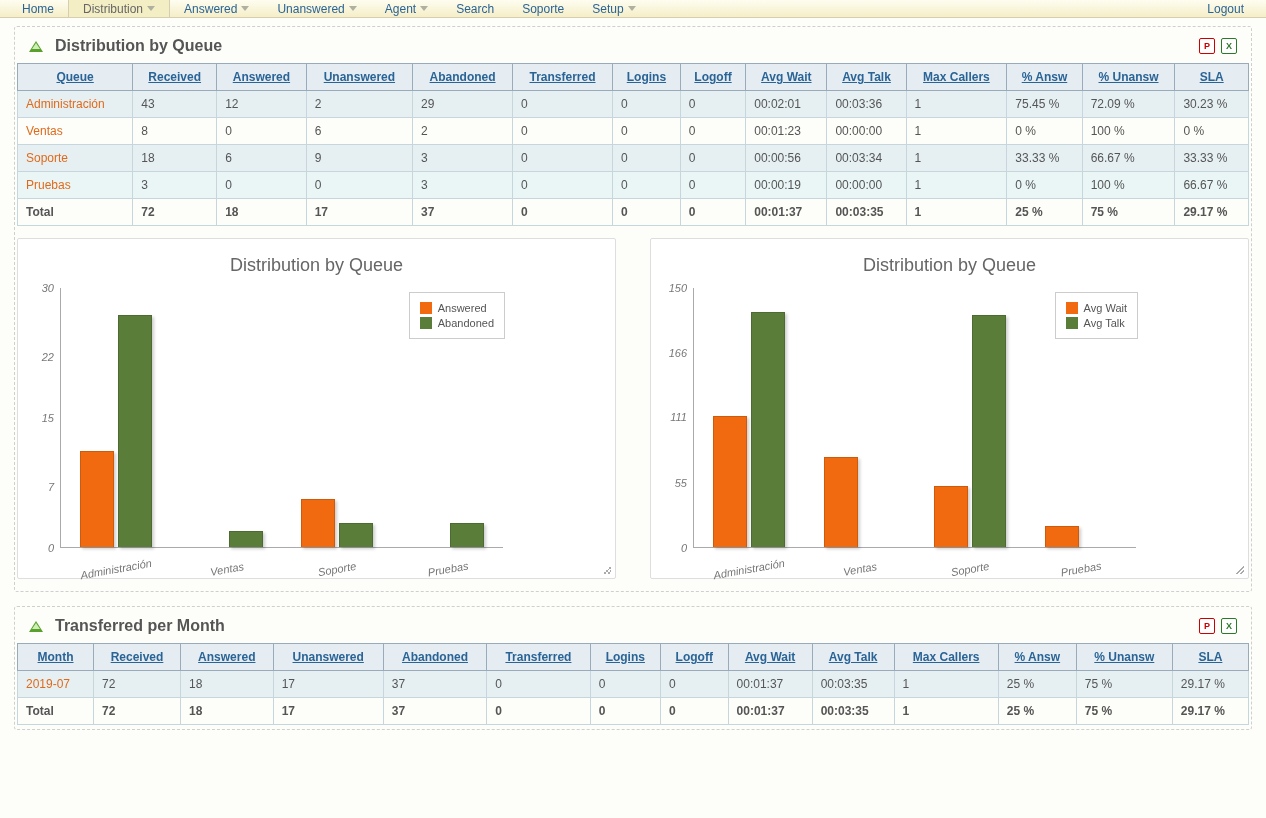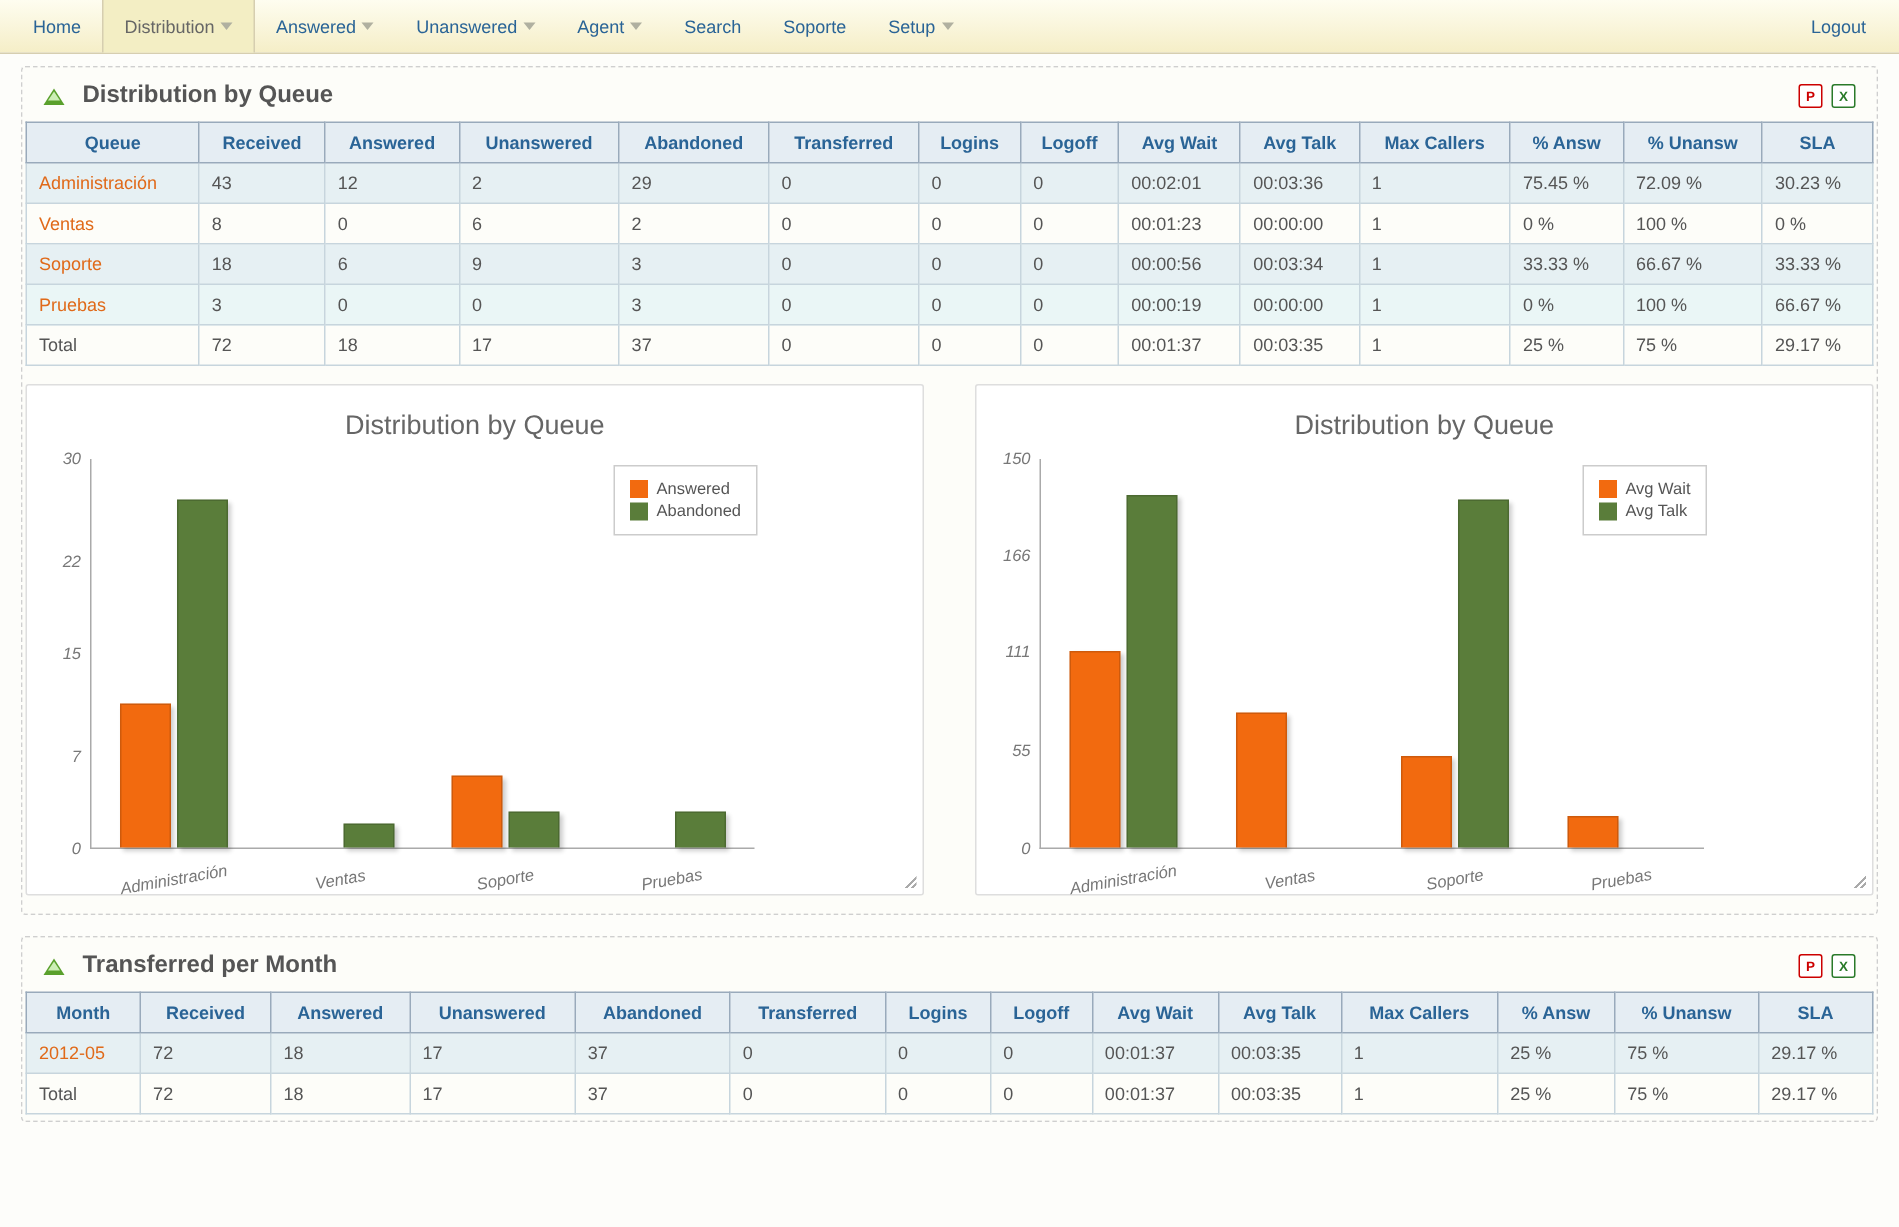--- a/index.html
+++ b/index.html
@@ -9,21 +9,21 @@
     font-size: 12px;
     background: #fdfdfa;
     color: #333;
   }
   .nav {
     display: flex;
     align-items: stretch;
     background: linear-gradient(#fefdf0, #f5eec7);
     border-bottom: 1px solid #d6ceb0;
     padding: 0 8px;
-    height: 36px;
+    height: 18px;
   }
   .nav a {
     display: flex;
     align-items: center;
     padding: 0 14px;
     color: #2a6496;
     text-decoration: none;
     font-size: 12px;
     cursor: pointer;
   }
@@ -97,31 +97,32 @@
     font-size: 12px;
   }
   table.data th {
     background: #e5edf3;
     color: #2a6496;
     font-weight: bold;
     border: 1px solid #9ab;
     padding: 6px 8px;
     text-align: center;
     font-size: 12px;
+    text-decoration: underline;
   }
   table.data td {
     border: 1px solid #c7d5dd;
     padding: 6px 8px;
     color: #555;
   }
   table.data tr.odd td { background: #e6f0f3; }
   table.data tr.highlight td { background: #eaf6f6; }
   table.data td.link { color: #e06a1a; cursor: pointer; }
   .total-row td {
-    font-weight: normal;
+    font-weight: bold;
     color: #444;
     border: none;
     padding: 8px;
     border-top: 1px dashed #cfcfcf;
     margin-top: 22px;
   }
   .chart-row {
     display: flex;
     gap: 34px;
     padding: 12px 2px 8px 2px;
@@ -465,21 +466,21 @@
             <th>Avg Wait</th>
             <th>Avg Talk</th>
             <th>Max Callers</th>
             <th>% Answ</th>
             <th>% Unansw</th>
             <th>SLA</th>
           </tr>
         </thead>
         <tbody>
           <tr class="odd">
-            <td class="link">2012-05</td>
+            <td class="link">2019-07</td>
             <td>72</td>
             <td>18</td>
             <td>17</td>
             <td>37</td>
             <td>0</td>
             <td>0</td>
             <td>0</td>
             <td>00:01:37</td>
             <td>00:03:35</td>
             <td>1</td>

